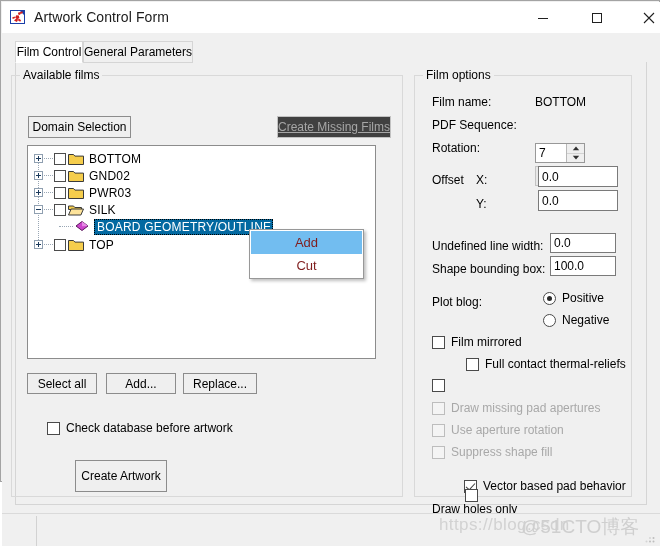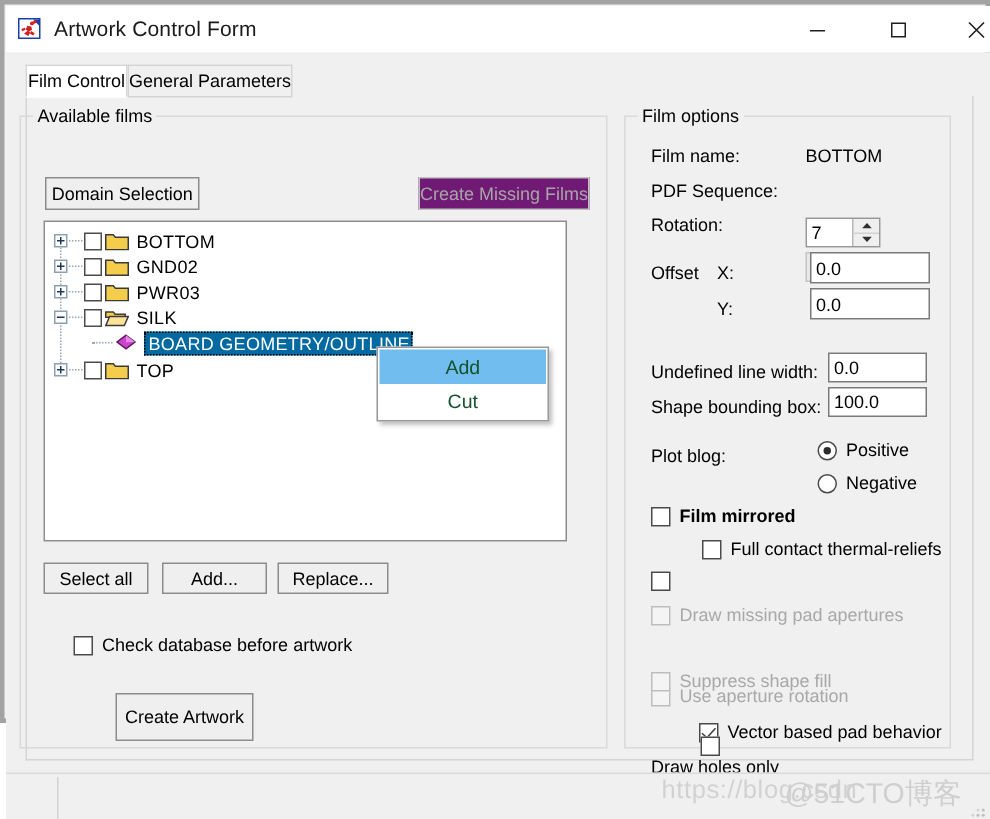--- a/index.html
+++ b/index.html
@@ -12,21 +12,21 @@
     font-family: "Liberation Sans", sans-serif;
     font-size: 12px;
     background: #ffffff;
     overflow: hidden;
   }
   #app {
     position: absolute;
     left: 0; top: 0;
     width: 660px; height: 482px;
     box-sizing: border-box;
-    border: 3px solid #a3a3a3;
+    border: 1px solid #a3a3a3;
     background: #f0f0f0;
   }
 
   
   #titlebar {
     position: absolute;
     left: 1px; top: 1px;
     width: 658px; height: 31px;
     background: #ffffff;
     display: flex;
@@ -148,21 +148,22 @@
     display: flex;
     align-items: center;
     justify-content: center;
     cursor: default;
     white-space: nowrap;
     padding: 0;
   }
   .btn.disabled {
     color: #a6a6a6;
     border-color: #c2c2c2;
-    background: #701a75;
+    background: #404040;
+    text-decoration: underline;
   }
   #btn-domain { left: 26px; top: 83px; width: 103px; height: 22px; }
   #btn-create-missing { left: 275px; top: 83px; width: 114px; height: 22px; }
   #btn-select-all { left: 25px; top: 340px; width: 70px; height: 21px; }
   #btn-add { left: 104px; top: 340px; width: 70px; height: 21px; }
   #btn-replace { left: 181px; top: 340px; width: 74px; height: 21px; }
   #btn-create-artwork { left: 73px; top: 427px; width: 92px; height: 32px; }
 
   
   #treeview {
@@ -385,21 +386,21 @@
     box-shadow: 2px 2px 3px rgba(0,0,0,.25);
     z-index: 50;
     padding: 1px;
   }
   .ctx-item {
     height: 23px;
     display: flex;
     align-items: center;
     justify-content: center;
     font-size: 13px;
-    color: #14532d;
+    color: #7f1d1d;
     cursor: default;
   }
   .ctx-item.hi { background: #72bdf0; }
 
   
   #statusbar {
     position: absolute;
     left: 1px; top: 512px;
     width: 658px; height: 33px;
     background: #f0f0f0;
@@ -651,36 +652,36 @@
     <span class="lbl" style="left:430px; top:262px;">Plot blog:</span>
     <div class="rbrow" style="left:541px; top:258px;">
       <span class="rb sel"></span>
       <span>Positive</span>
     </div>
     <div class="rbrow" style="left:541px; top:280px;">
       <span class="rb"></span>
       <span>Negative</span>
     </div>
 
-    <div class="cbrow" style="left:430px; top:302px;font-weight:bold;">
+    <div class="cbrow" style="left:430px; top:302px;">
       <span class="cbbox"></span>
       <span>Film mirrored</span>
     </div>
     <div class="cbrow" style="left:430px; top:324px;padding-left:34px;">
       <span class="cbbox"></span>
       <span>Full contact thermal-reliefs</span>
     </div>
     <div class="cbrow" style="left:430px; top:346px;">
       <span class="cbbox"></span>
     </div>
     <div class="cbrow dis" style="left:430px; top:368px;">
       <span class="cbbox"></span>
       <span>Draw missing pad apertures</span>
     </div>
-    <div class="cbrow dis" style="left:430px; top:390px;margin-top:32px;">
+    <div class="cbrow dis" style="left:430px; top:390px;">
       <span class="cbbox"></span>
       <span>Use aperture rotation</span>
     </div>
     <div class="cbrow dis" style="left:430px; top:412px;">
       <span class="cbbox"></span>
       <span>Suppress shape fill</span>
     </div>
     <div class="cbrow" style="left:430px; top:446px;margin-left:32px;">
       <span class="cbbox checked"></span>
       <span>Vector based pad behavior</span>

